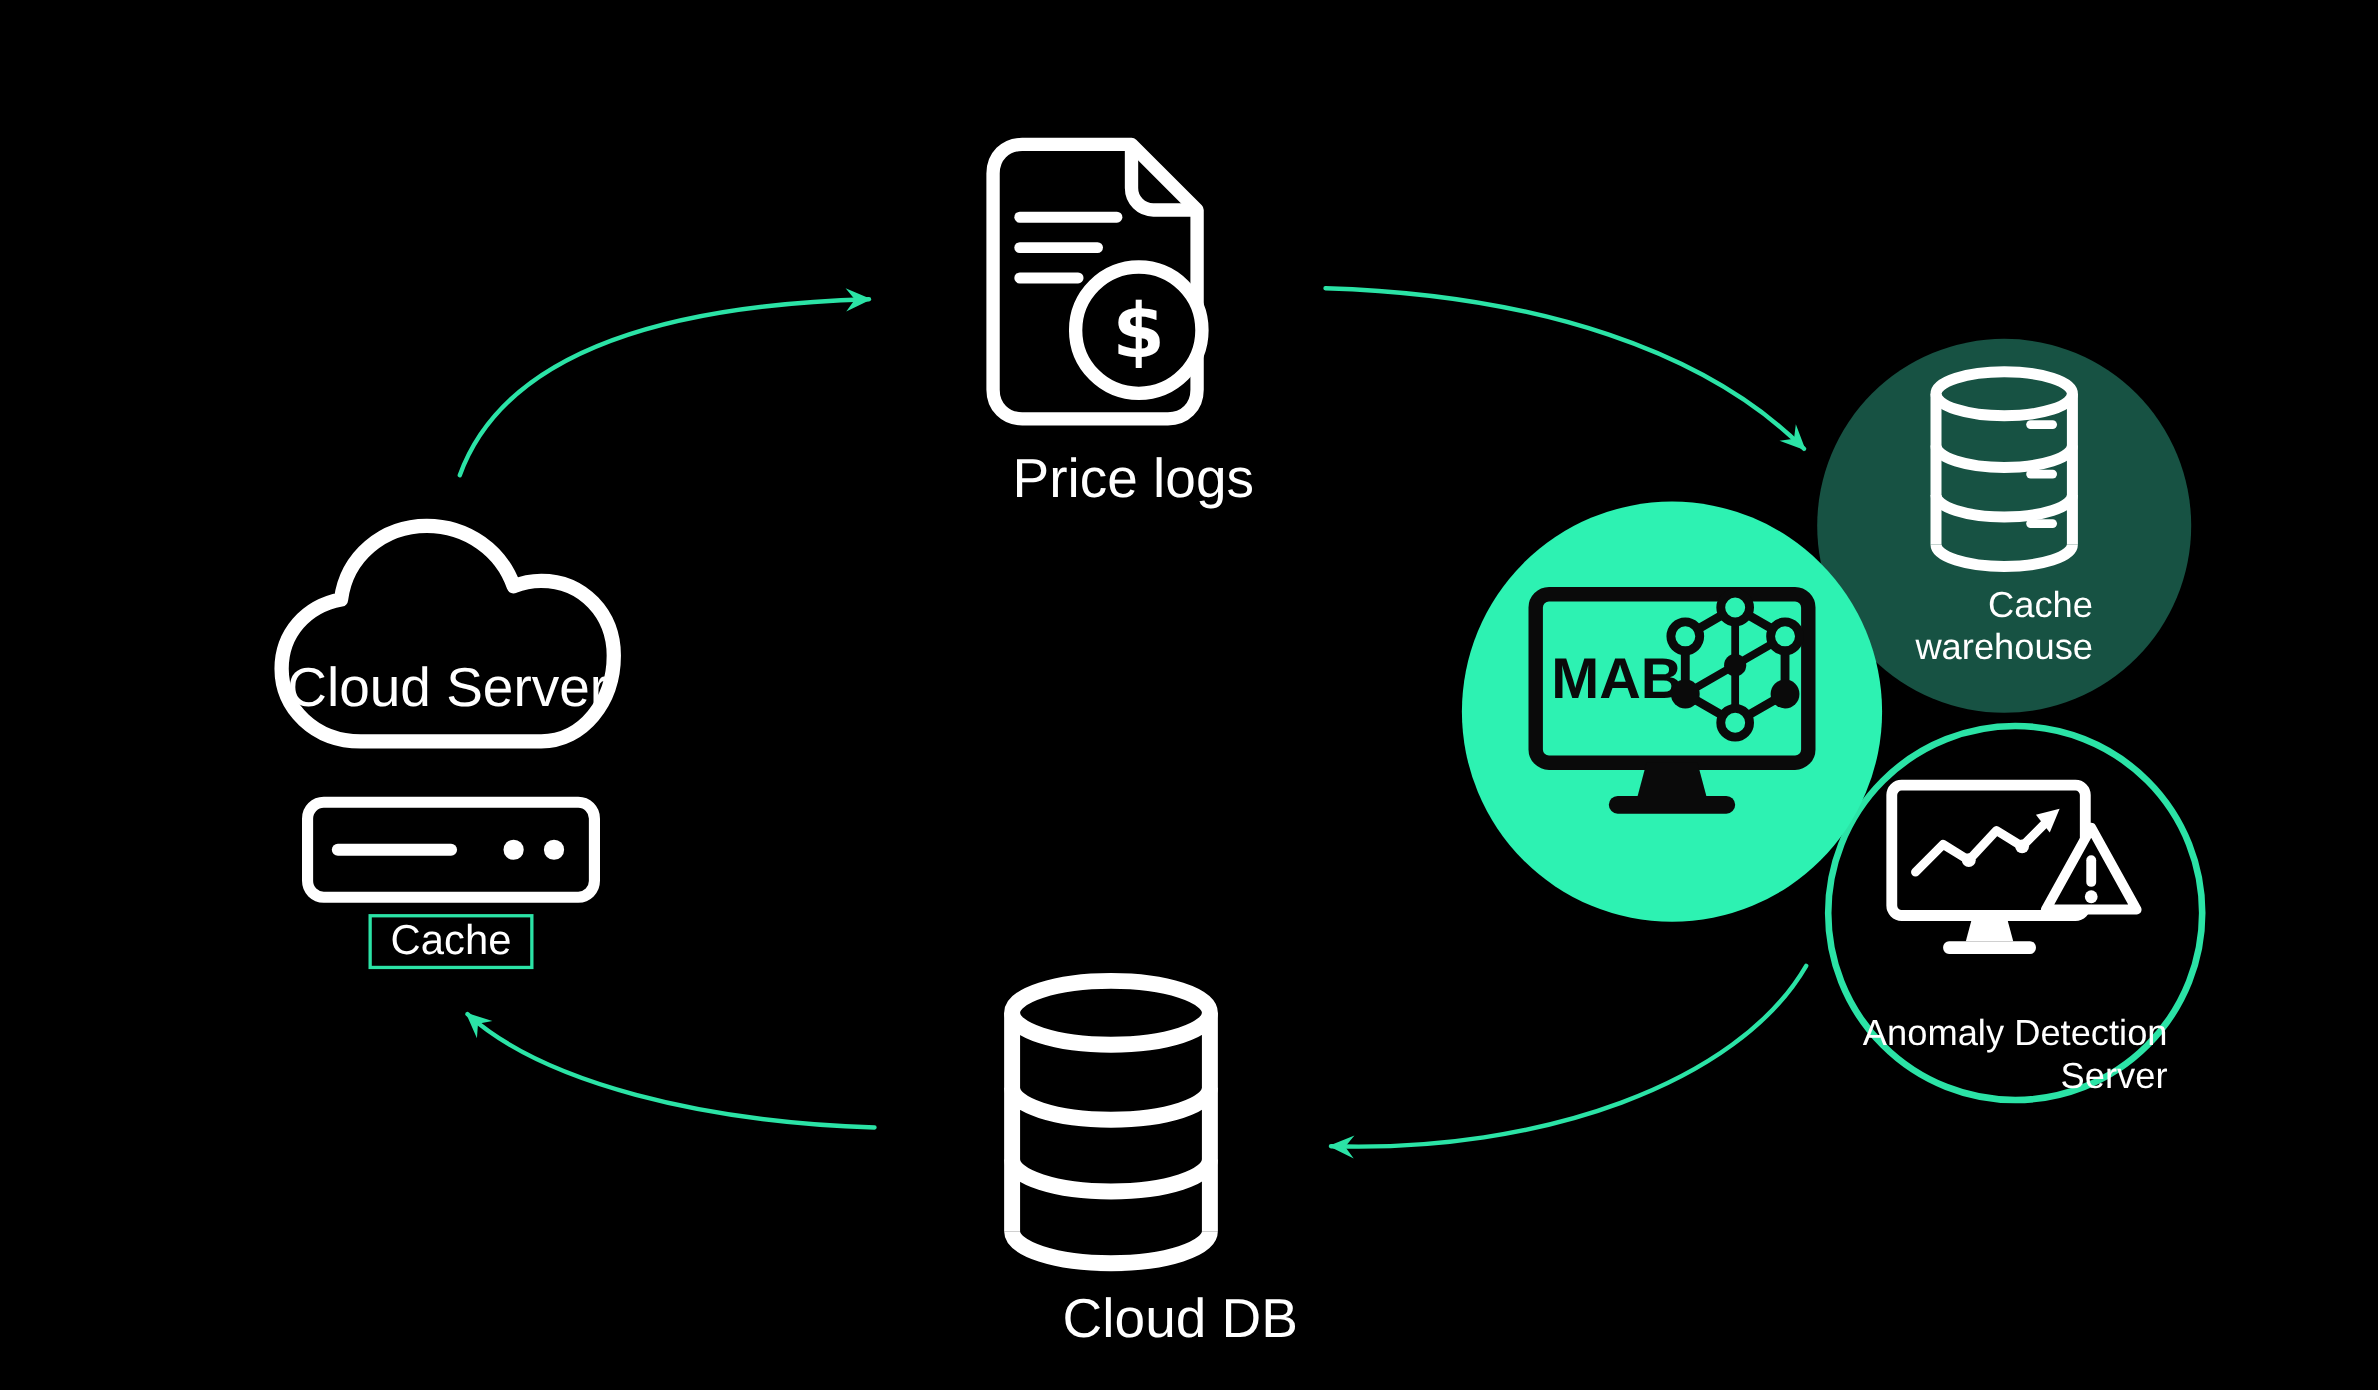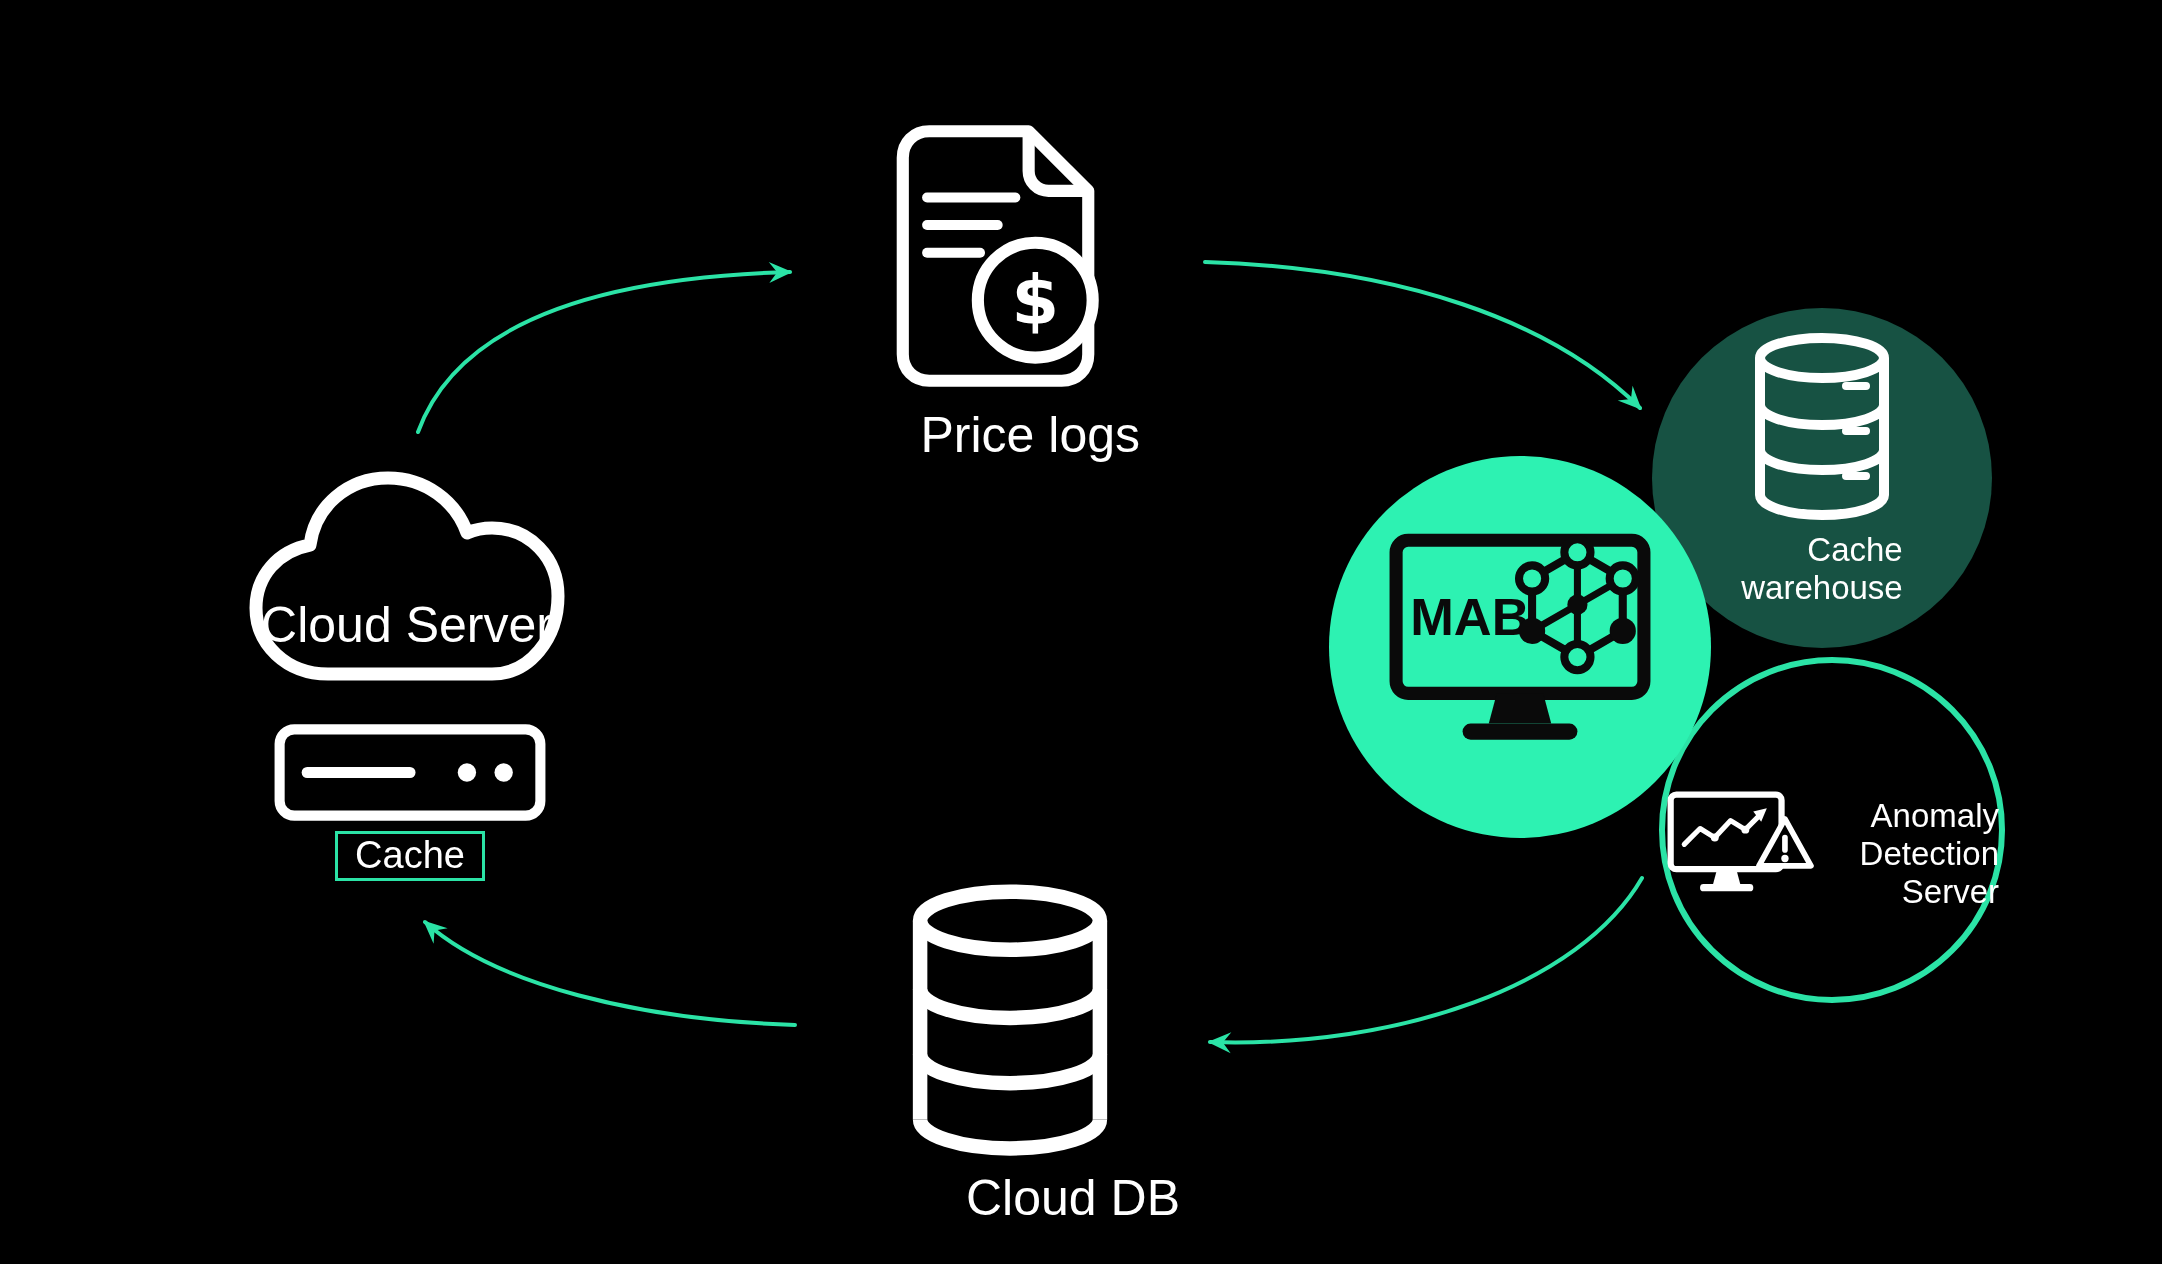--- a/index.html
+++ b/index.html
@@ -49,21 +49,21 @@
   }
   .node-warehouse{
     left:1652px;top:308px;width:340px;height:340px;border-radius:50%;
     background:var(--dark-circle);z-index:1;
     display:flex;flex-direction:column;align-items:center;
     padding-top:22px;box-sizing:border-box;
   }
   .node-anomaly{
     left:1659px;top:657px;width:346px;height:346px;border-radius:50%;
     background:var(--bg);border:6px solid var(--accent);z-index:2;
-    display:flex;flex-direction:row;align-items:center;
+    display:flex;flex-direction:column;align-items:center;
     padding-top:40px;box-sizing:border-box;gap:12px;
   }
   .node-mab{
     left:1329px;top:456px;width:382px;height:382px;border-radius:50%;
     background:var(--bright-circle);z-index:3;
     display:flex;flex-direction:column;align-items:flex-end;
     padding-top:70px;box-sizing:border-box;
   }
   .node-cloud-db{left:840px;top:880px;width:340px;z-index:1;}
 </style>

